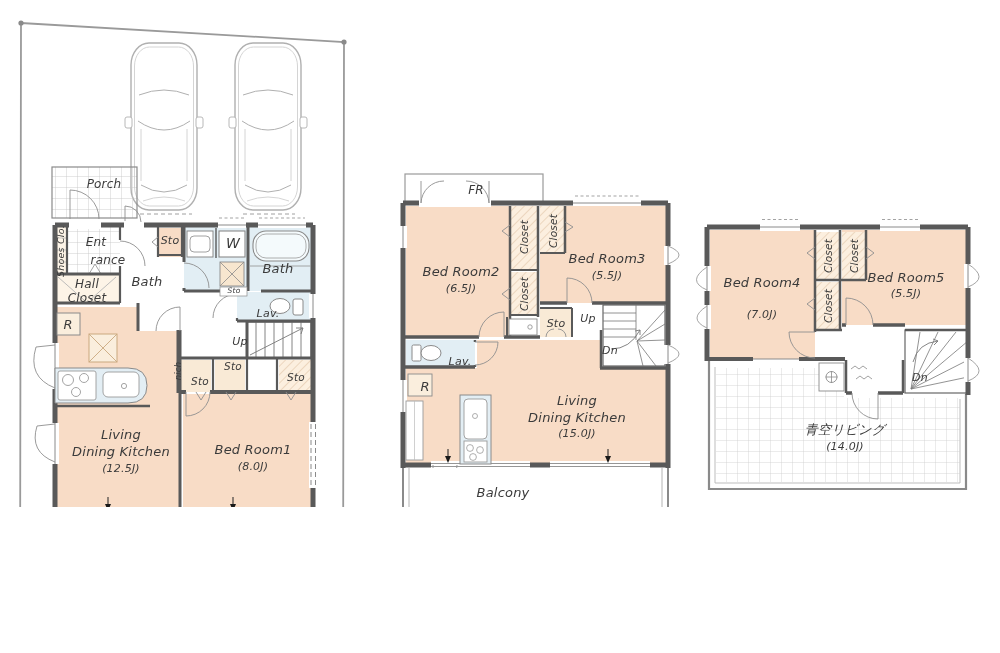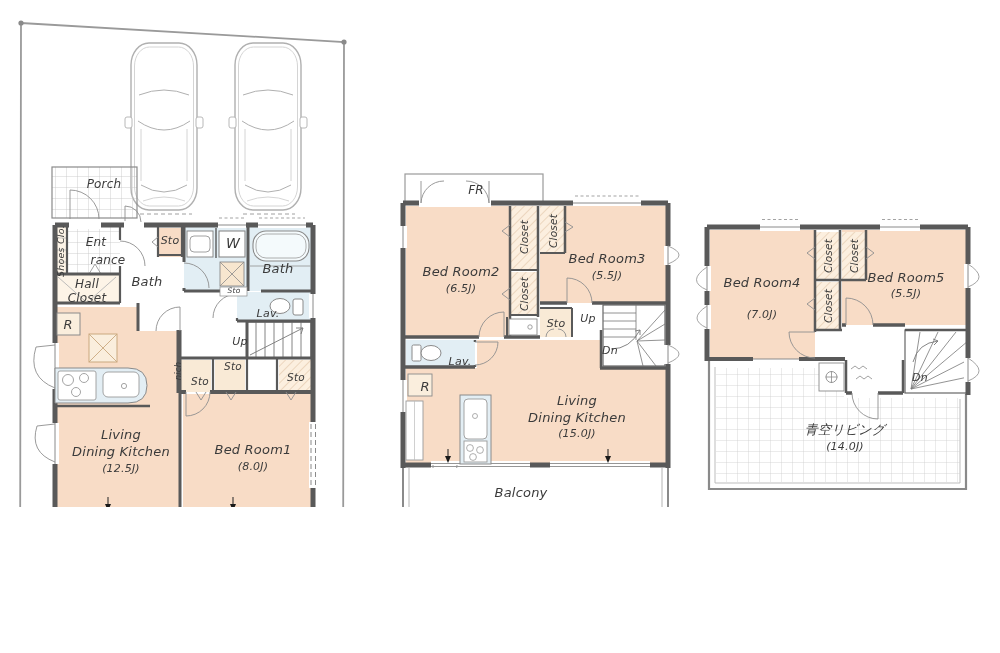--- a/index.html
+++ b/index.html
@@ -338,21 +338,21 @@
 <div class="lbl s13" style="left:607px;top:258px">Bed Room3</div>
 <div class="lbl s11" style="left:607px;top:275px">(5.5J)</div>
 <div class="lbl s11" style="left:556px;top:323px">Sto</div>
 <div class="lbl s11" style="left:588px;top:318px">Up</div>
 <div class="lbl s11" style="left:610px;top:350px">Dn</div>
 <div class="lbl s11" style="left:460px;top:361px">Lav.</div>
 <div class="lbl s13" style="left:425px;top:386px">R</div>
 <div class="lbl s13" style="left:577px;top:400px">Living</div>
 <div class="lbl s13" style="left:577px;top:417px">Dining Kitchen</div>
 <div class="lbl s11" style="left:577px;top:433px">(15.0J)</div>
-<div class="lbl s13" style="left:521px;top:492px">Balcony</div>
+<div class="lbl s13" style="left:503px;top:492px">Balcony</div>
 
 <div class="lbl s13" style="left:762px;top:282px">Bed Room4</div>
 <div class="lbl s11" style="left:762px;top:314px">(7.0J)</div>
 <div class="lbl vert s10" style="left:828px;top:256px">Closet</div>
 <div class="lbl vert s10" style="left:828px;top:306px">Closet</div>
 <div class="lbl vert s10" style="left:854px;top:256px">Closet</div>
 <div class="lbl s13" style="left:906px;top:277px">Bed Room5</div>
 <div class="lbl s11" style="left:906px;top:293px">(5.5J)</div>
 <div class="lbl s11" style="left:920px;top:377px">Dn</div>
 <div class="lbl s13" style="left:845px;top:429px">青空リビング</div>

